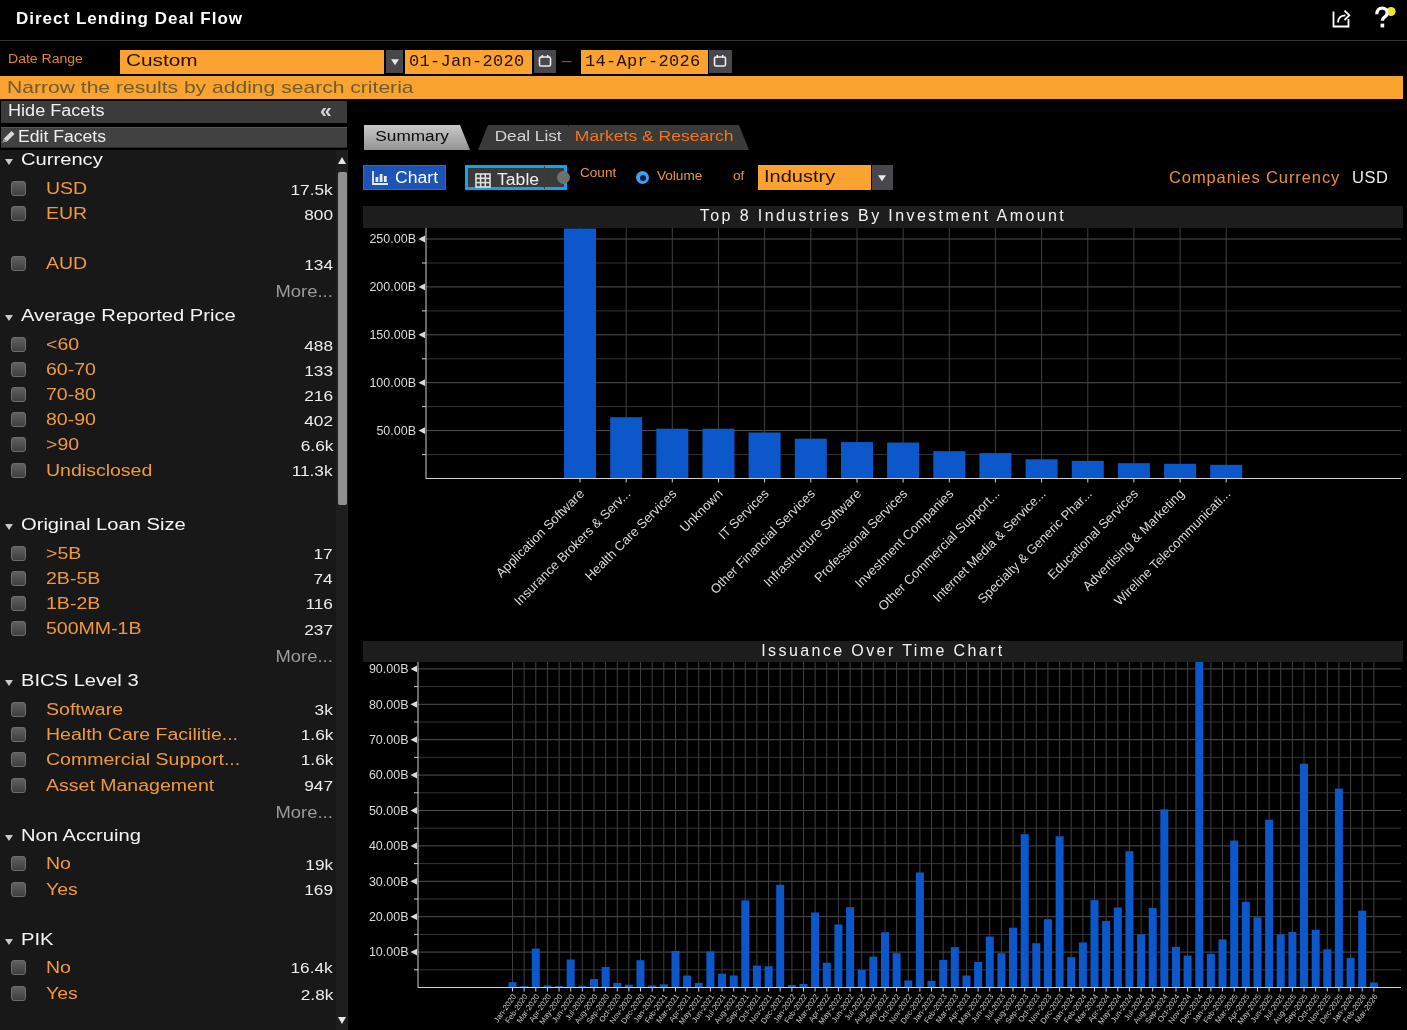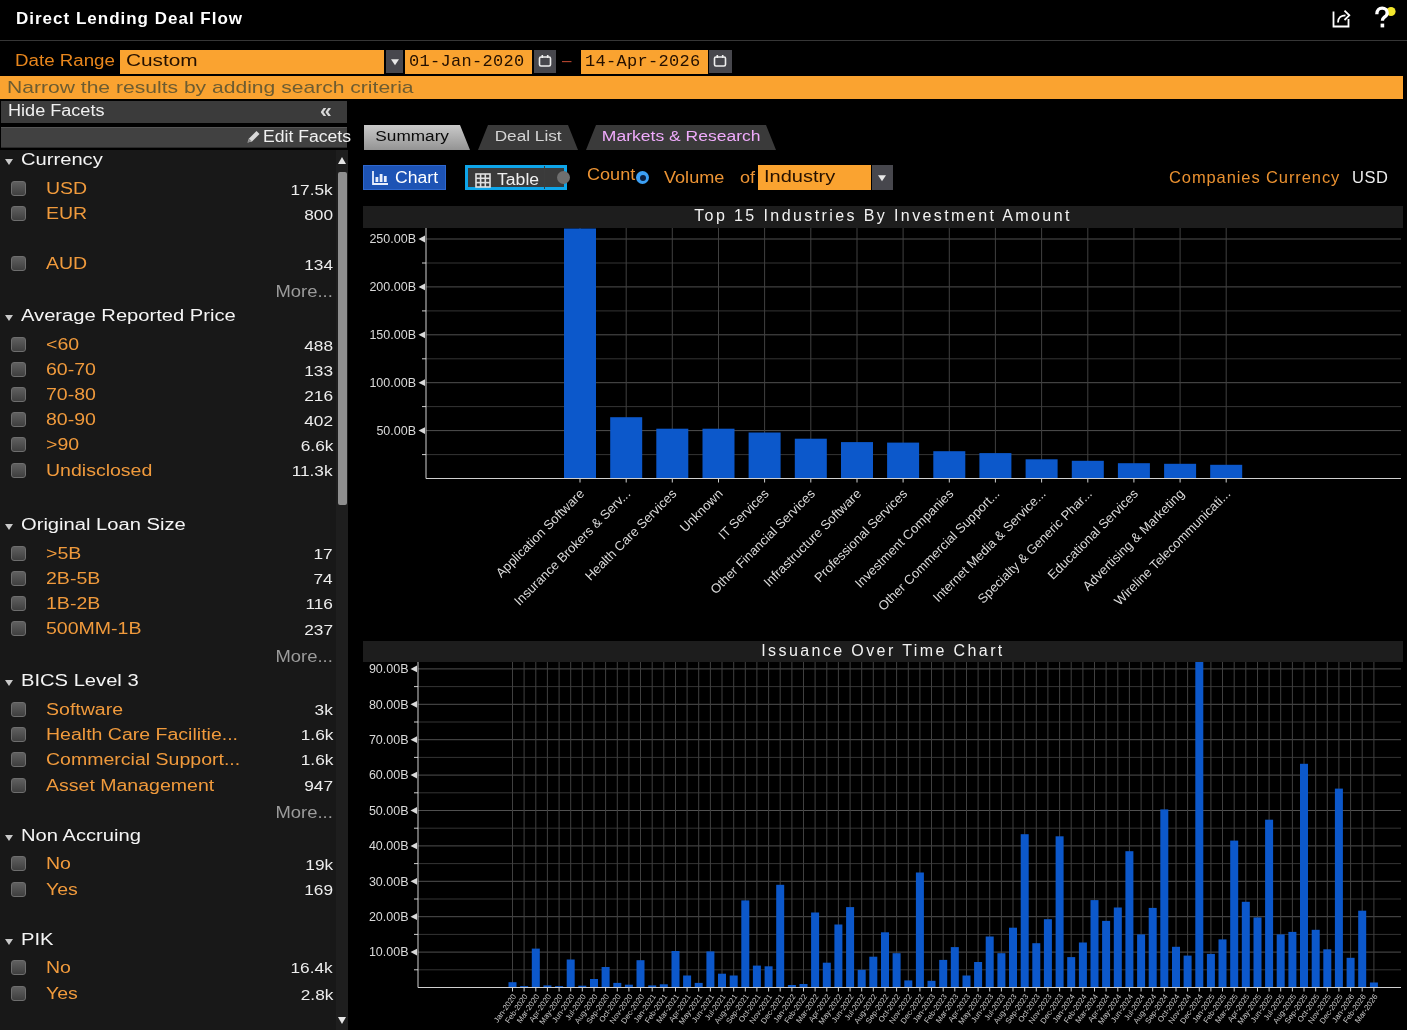--- a/index.html
+++ b/index.html
@@ -6,35 +6,35 @@
   font-family:"Liberation Sans", sans-serif; }
 #wrap { position:absolute; left:0; top:0; width:1407px; height:1030px; opacity:0.999; }
 .abs { position:absolute; }
 
 #hdr { position:absolute; left:0; top:0; width:1407px; height:41px; background:#000;
   border-bottom:1px solid #363636; }
 #hdr .title { position:absolute; left:16px; top:9px; font-size:17px; font-weight:bold;
   color:#fff; letter-spacing:1.0px; }
 
 #daterow { position:absolute; left:0; top:0; width:1407px; }
-.olab { color:#e8861c; font-size:16px;margin-left:7px; }
+.olab { color:#e8861c; font-size:12px; }
 .ofield { position:absolute; background:#faa330; color:#241000; }
 .greybtn { position:absolute; background:#47474d; }
 .greybtn .dn { position:absolute; left:50%; top:50%; transform:translate(-50%,-45%);
   width:0; height:0; border-left:4.5px solid transparent; border-right:4.5px solid transparent;
   border-top:6px solid #e8e8e8; }
 
 #banner { position:absolute; left:0; top:76px; width:1403px; height:23px; background:#faa330; }
 #banner span { position:absolute; left:7px; top:2px; font-size:17px; color:#6d5c31; transform:scaleX(1.24); transform-origin:0 50%; display:inline-block; }
 
 #hidefacets { position:absolute; left:1px; top:101px; width:346px; height:22px; background:#3b3b3b; }
 #hidefacets .t { position:absolute; left:7px; top:1px; font-size:16px; color:#f0f0f0; }
 #hidefacets .arr { position:absolute; left:319px; top:-3px; font-size:21px; font-weight:bold; color:#d8d8d8; }
 #editfacets { position:absolute; left:1px; top:127px; width:346px; height:21px; background:#414141;
-  border-top:1px solid #565656; border-bottom:1px solid #2a2a2a; text-align:right; }
+  border-top:1px solid #565656; border-bottom:1px solid #2a2a2a; text-align:left; }
 #editfacets .t { font-size:16px; color:#f0f0f0; position:relative; top:0px; }
 #facetbg { position:absolute; left:0; top:150px; width:348px; height:880px; background:#181818; }
 .fhdr { position:absolute; left:0; height:25px; color:#f5f5f5; font-size:16px; }
 .fhdr span { position:relative; }
 .fhdr .tri { position:absolute; left:5px; top:8px; width:0; height:0;
   border-left:4.5px solid transparent; border-right:4.5px solid transparent;
   border-top:6px solid #c9c9c9; }
 .fhdr span:last-child { margin-left:21px; }
 .frow { position:absolute; left:0; width:335px; height:25px; }
 .cb { position:absolute; left:11px; top:4px; width:15px; height:15px; border-radius:3px;
@@ -244,22 +244,22 @@
     <span class="sb-dn"></span>
 
 <div class="tab" style="left:364px;width:106px;background:linear-gradient(#c9c9c9,#949494);
   clip-path:polygon(0 0, 96px 0, 100% 100%, 0 100%);color:#0a0a0a">
   <span class="txt" style="left:-5px"><span class="sxc" style="transform:scaleX(1.11)">Summary</span></span>
     </div>
 <div class="tab" style="left:478px;width:100px;background:#3a3a3a;
   clip-path:polygon(10px 0, 90px 0, 100% 100%, 0 100%);color:#d4d4d4">
   <span class="txt"><span class="sxc" style="transform:scaleX(1.11)">Deal List</span></span>
     </div>
-<div class="tab" style="left:586px;width:190px;background:#3a3a3a;
-  clip-path:polygon(10px 0, 180px 0, 100% 100%, 0 100%);color:#f0abfc">
+<div class="tab" style="left:559px;width:190px;background:#3a3a3a;
+  clip-path:polygon(10px 0, 180px 0, 100% 100%, 0 100%);color:#f97316">
   <span class="txt"><span class="sxc" style="transform:scaleX(1.13)">Markets &amp; Research</span></span>
     </div>
 
 <div class="btn" style="left:362.5px;width:83.5px;background:#1d53b5;border:1px solid #2e68cf">
  <svg style="position:absolute;left:7px;top:4px" width="18" height="16" viewBox="0 0 18 16">
    <path d="M2 1 V14 H17" fill="none" stroke="#e8eefc" stroke-width="1.8"></path>
    <rect x="4.5" y="7" width="2.8" height="5" fill="#e8eefc"></rect>
    <rect x="8.7" y="4" width="2.8" height="8" fill="#e8eefc"></rect>
    <rect x="12.9" y="6" width="2.8" height="6" fill="#e8eefc"></rect>
  </svg>
@@ -284,21 +284,21 @@
 <span class="abs olab" style="left:733px;top:169px;color:#ed9434"><span class="sx" style="transform:scaleX(1.13)">of</span></span>
 <div class="ofield" style="left:757.5px;top:165px;width:113.5px;height:25px;font-size:16px">
   <span style="position:absolute;left:6px;top:2.5px"><span class="sx" style="transform:scaleX(1.25)">Industry</span></span>
     </div>
 <div class="greybtn" style="left:871.5px;top:165px;width:21.5px;height:25px">
       <span class="dn"></span>
     </div>
 <span class="abs" style="left:1169px;top:168px;color:#ea9130;font-size:16.5px;letter-spacing:0.9px">Companies Currency</span>
 <span class="abs" style="left:1352px;top:168px;color:#ececec;font-size:16.5px;letter-spacing:0.5px">USD</span>
 
-<div class="ctitle" style="top:206px"><span style="position:relative;top:1px">Top 15 Industries By Investment Amount</span></div>
+<div class="ctitle" style="top:206px"><span style="position:relative;top:1px">Top 8 Industries By Investment Amount</span></div>
 <div class="ctitle" style="top:640.5px"><span style="position:relative;top:1px">Issuance Over Time Chart</span></div>
 <svg width="1407" height="1030" style="position:absolute;left:0;top:0">
 <line x1="426" y1="430.6" x2="1401" y2="430.6" stroke="#505050" stroke-width="1"></line>
 <line x1="426" y1="382.7" x2="1401" y2="382.7" stroke="#505050" stroke-width="1"></line>
 <line x1="426" y1="334.8" x2="1401" y2="334.8" stroke="#505050" stroke-width="1"></line>
 <line x1="426" y1="286.9" x2="1401" y2="286.9" stroke="#505050" stroke-width="1"></line>
 <line x1="426" y1="239.0" x2="1401" y2="239.0" stroke="#505050" stroke-width="1"></line>
 <line x1="426" y1="454.6" x2="1401" y2="454.6" stroke="#343434" stroke-width="1"></line>
 <line x1="426" y1="406.6" x2="1401" y2="406.6" stroke="#343434" stroke-width="1"></line>
 <line x1="426" y1="358.8" x2="1401" y2="358.8" stroke="#343434" stroke-width="1"></line>

